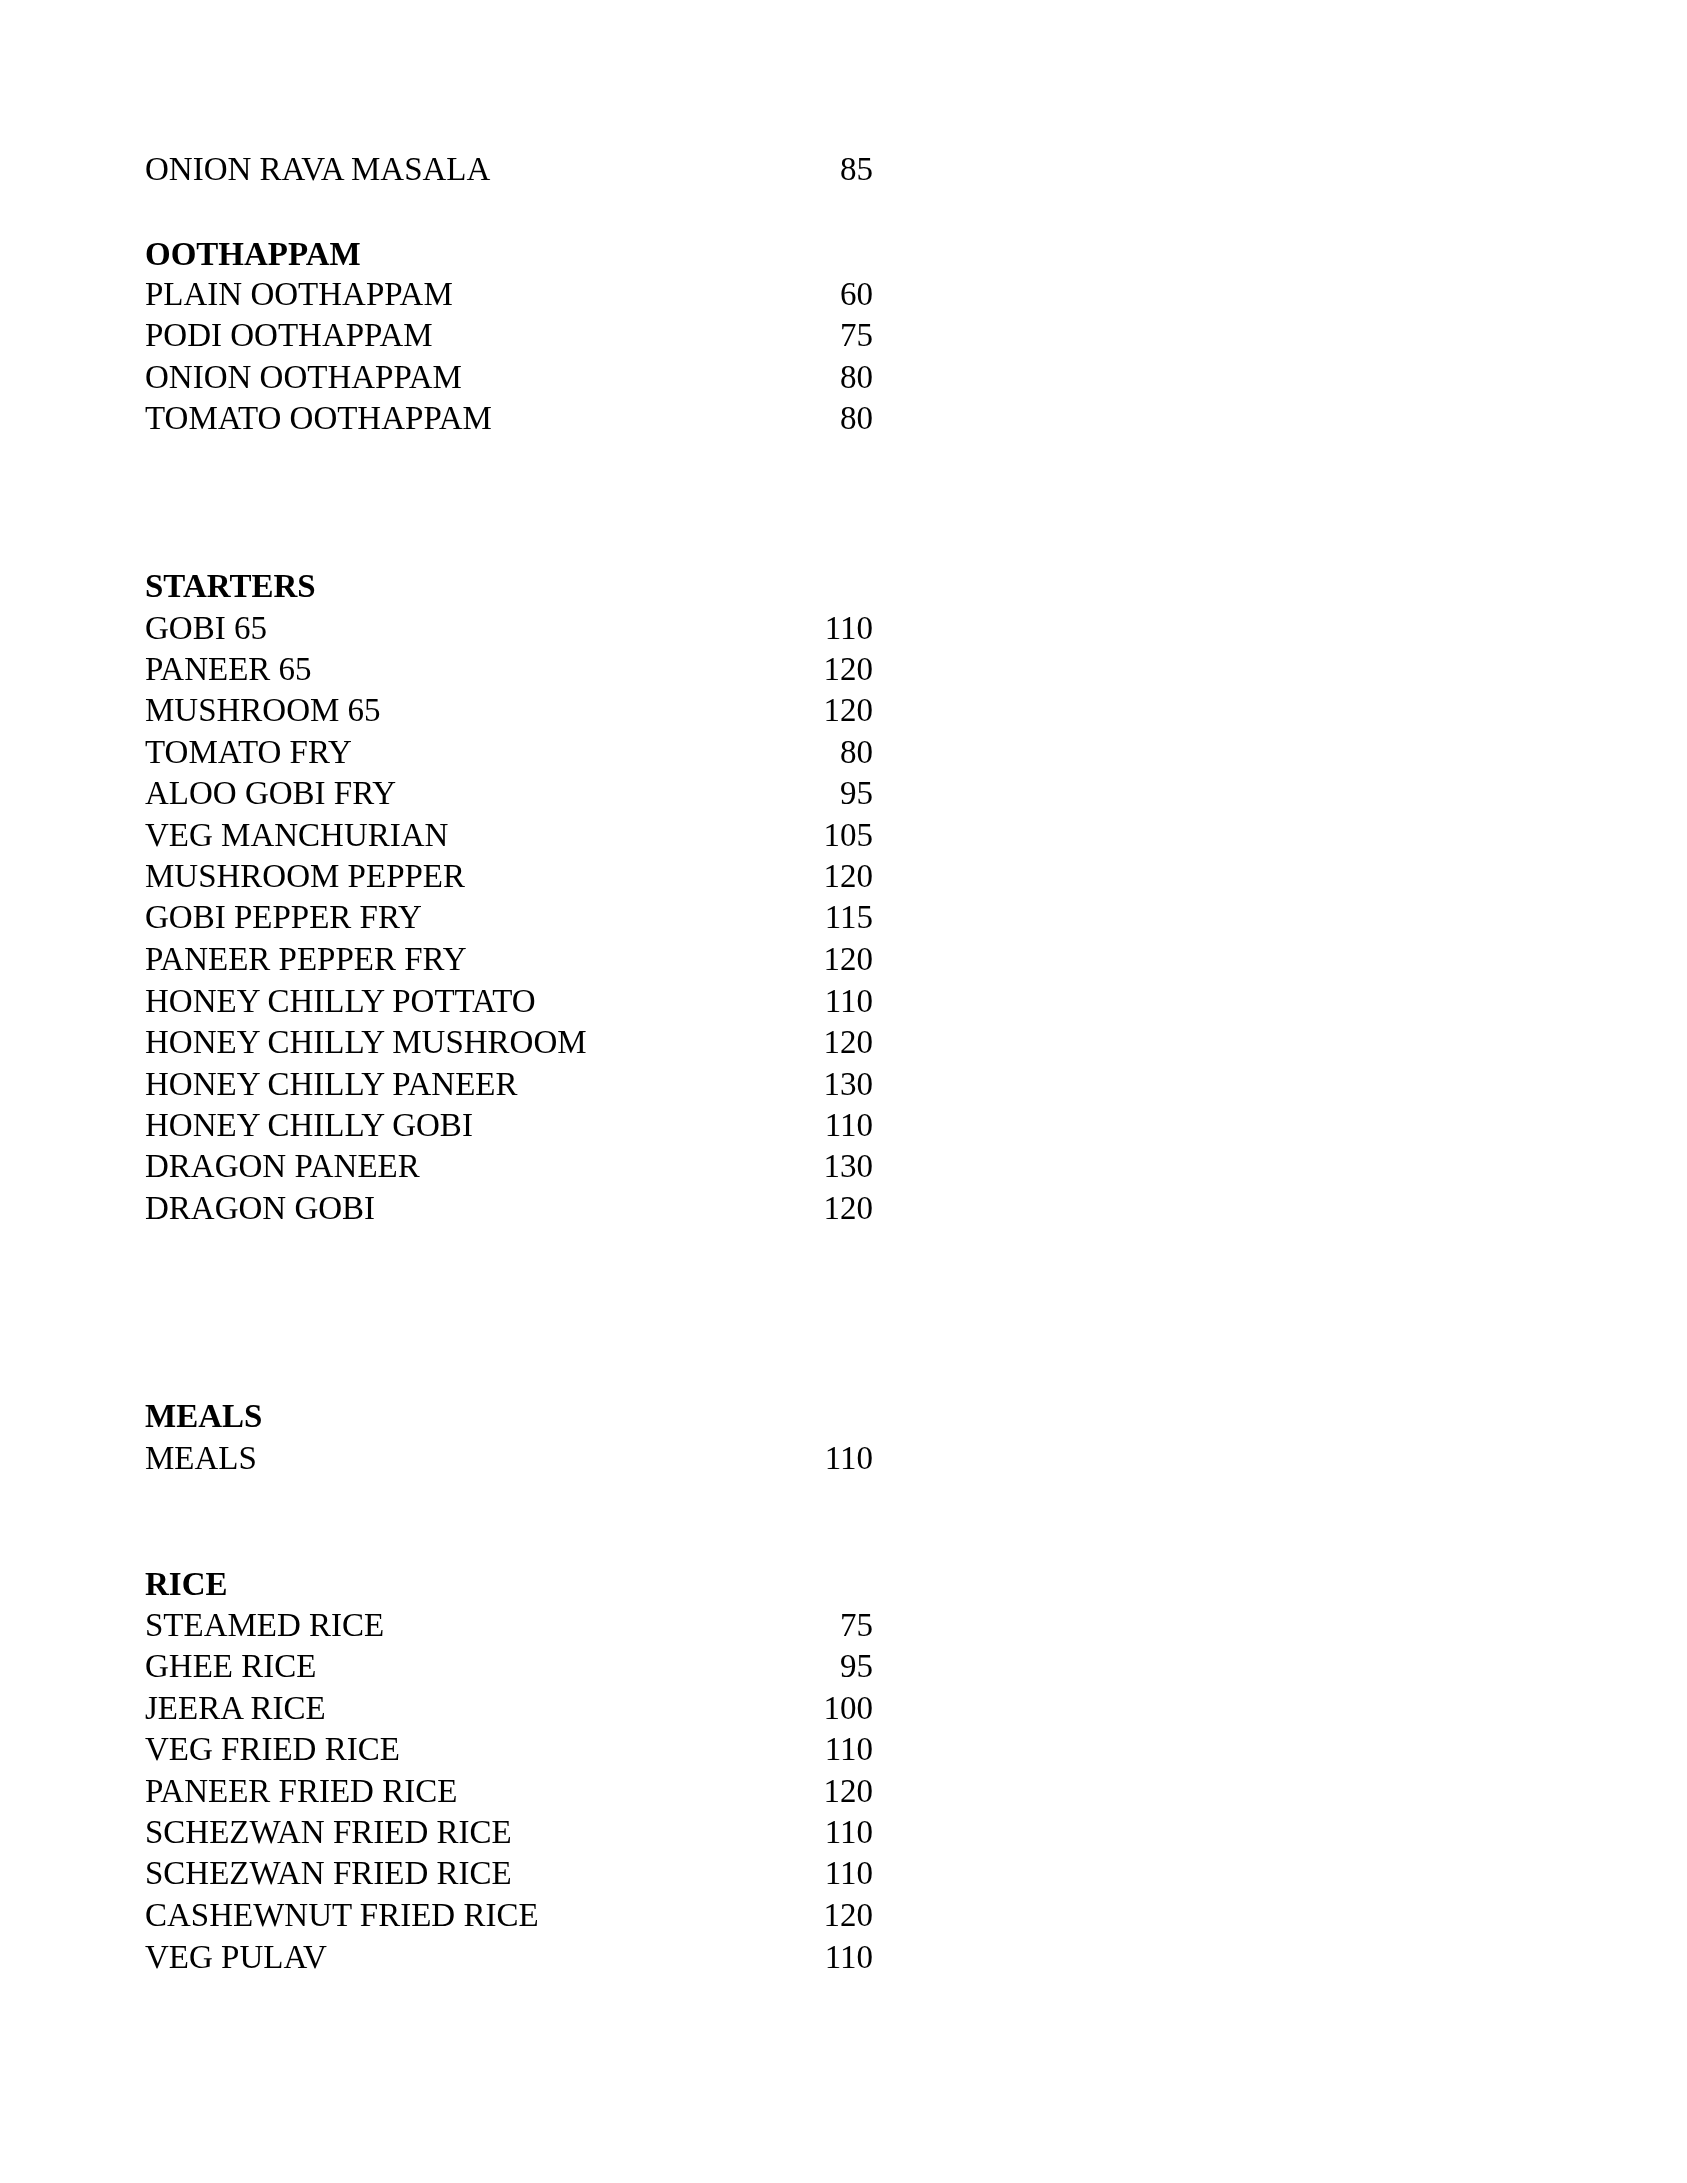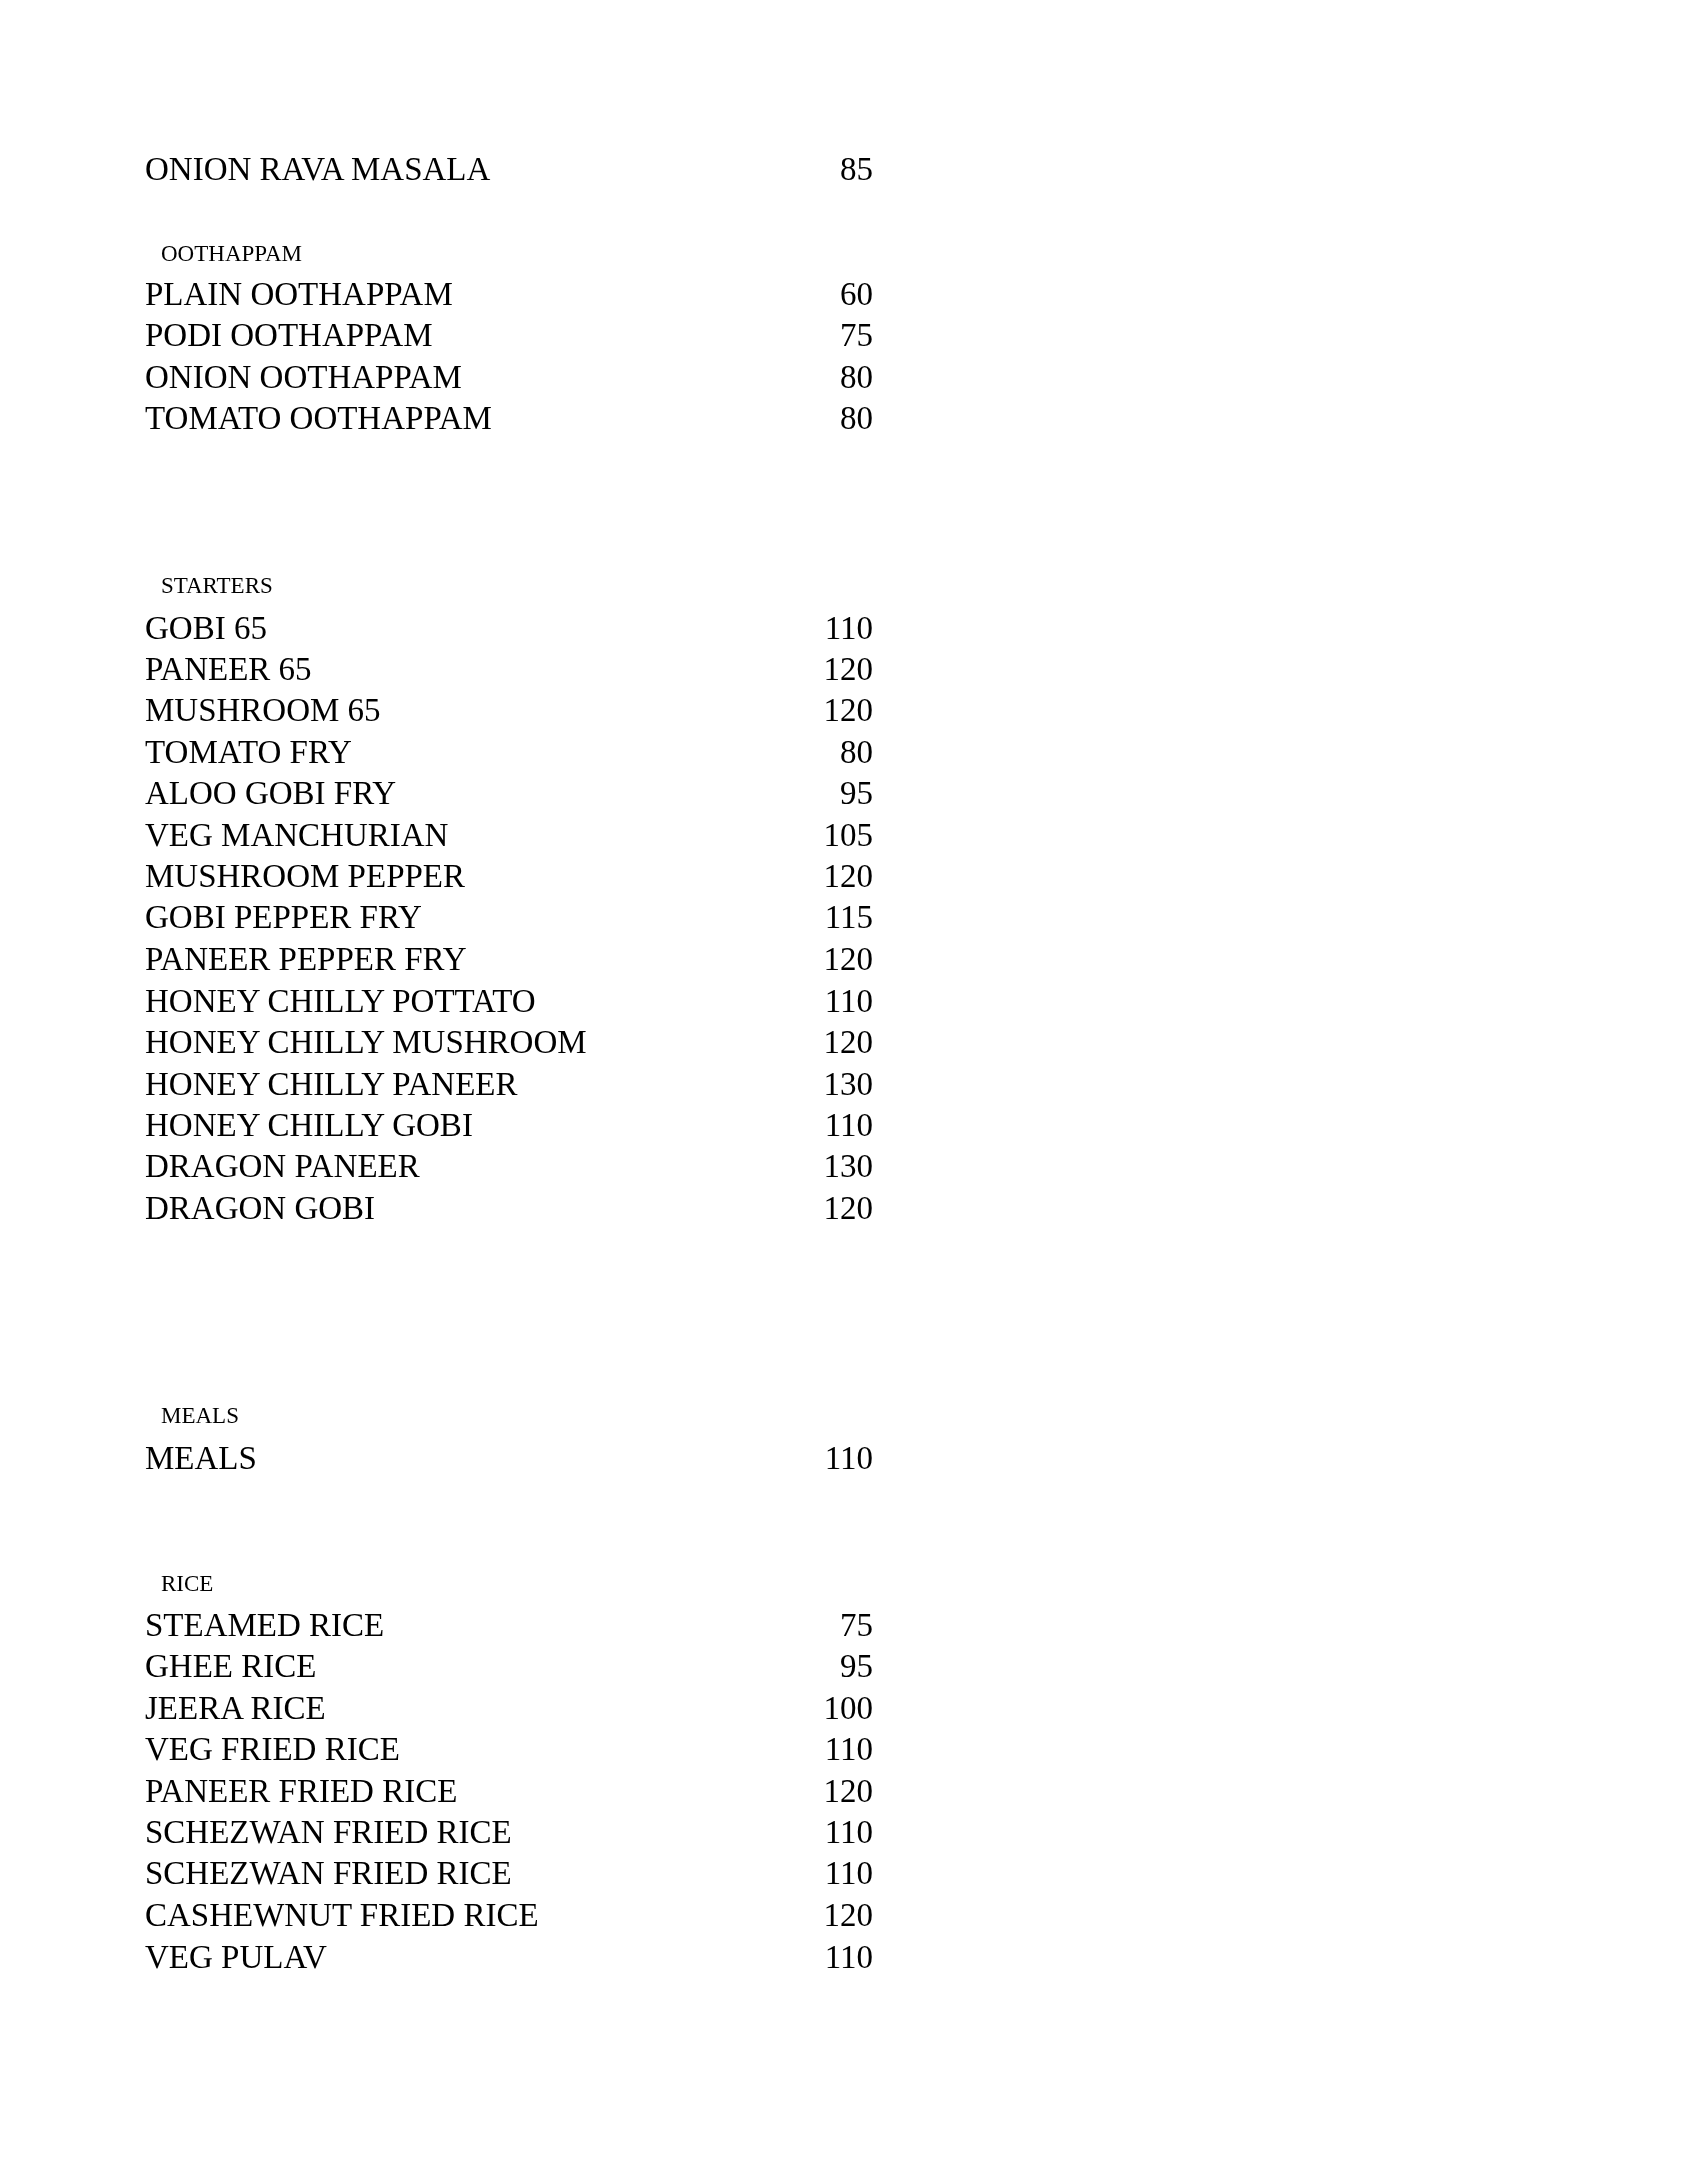--- a/index.html
+++ b/index.html
@@ -4,22 +4,22 @@
 <style>
   html, body { margin:0; padding:0; background:#ffffff; }
   body { width:1687px; height:2183px; position:relative; overflow:hidden;
          font-family:"Liberation Serif", "DejaVu Serif", serif; color:#000; }
   .page { position:absolute; left:0; top:0; width:1404px; height:2183px; }
   .row { position:absolute; left:145px; width:728px; height:42px;
          display:flex; justify-content:space-between; align-items:center;
          font-size:33px; line-height:42px; white-space:nowrap; }
   .row .name { text-align:left; }
   .row .price { }
-  .hdr { position:absolute; left:145px; font-size:23px; line-height:42px;
-         font-weight:normal; white-space:nowrap;margin-left:16px; }
+  .hdr { position:absolute; left:145px; font-size:33px; line-height:42px;
+         font-weight:bold; white-space:nowrap; }
 </style>
 </head>
 <body>
 
 <div class="page">
 
   <div class="row" style="top:148px">
     <span class="name">ONION RAVA MASALA</span>
     <span class="price">85</span>
   </div>

